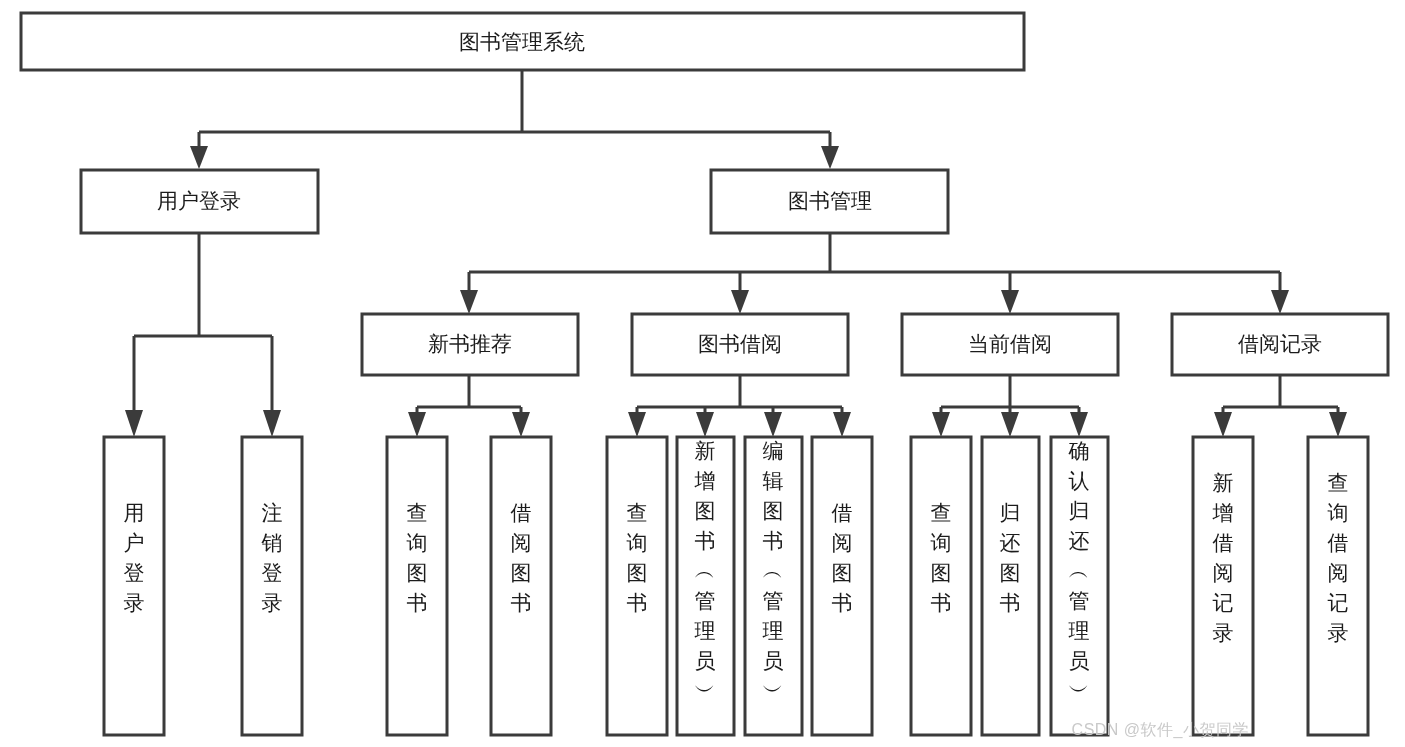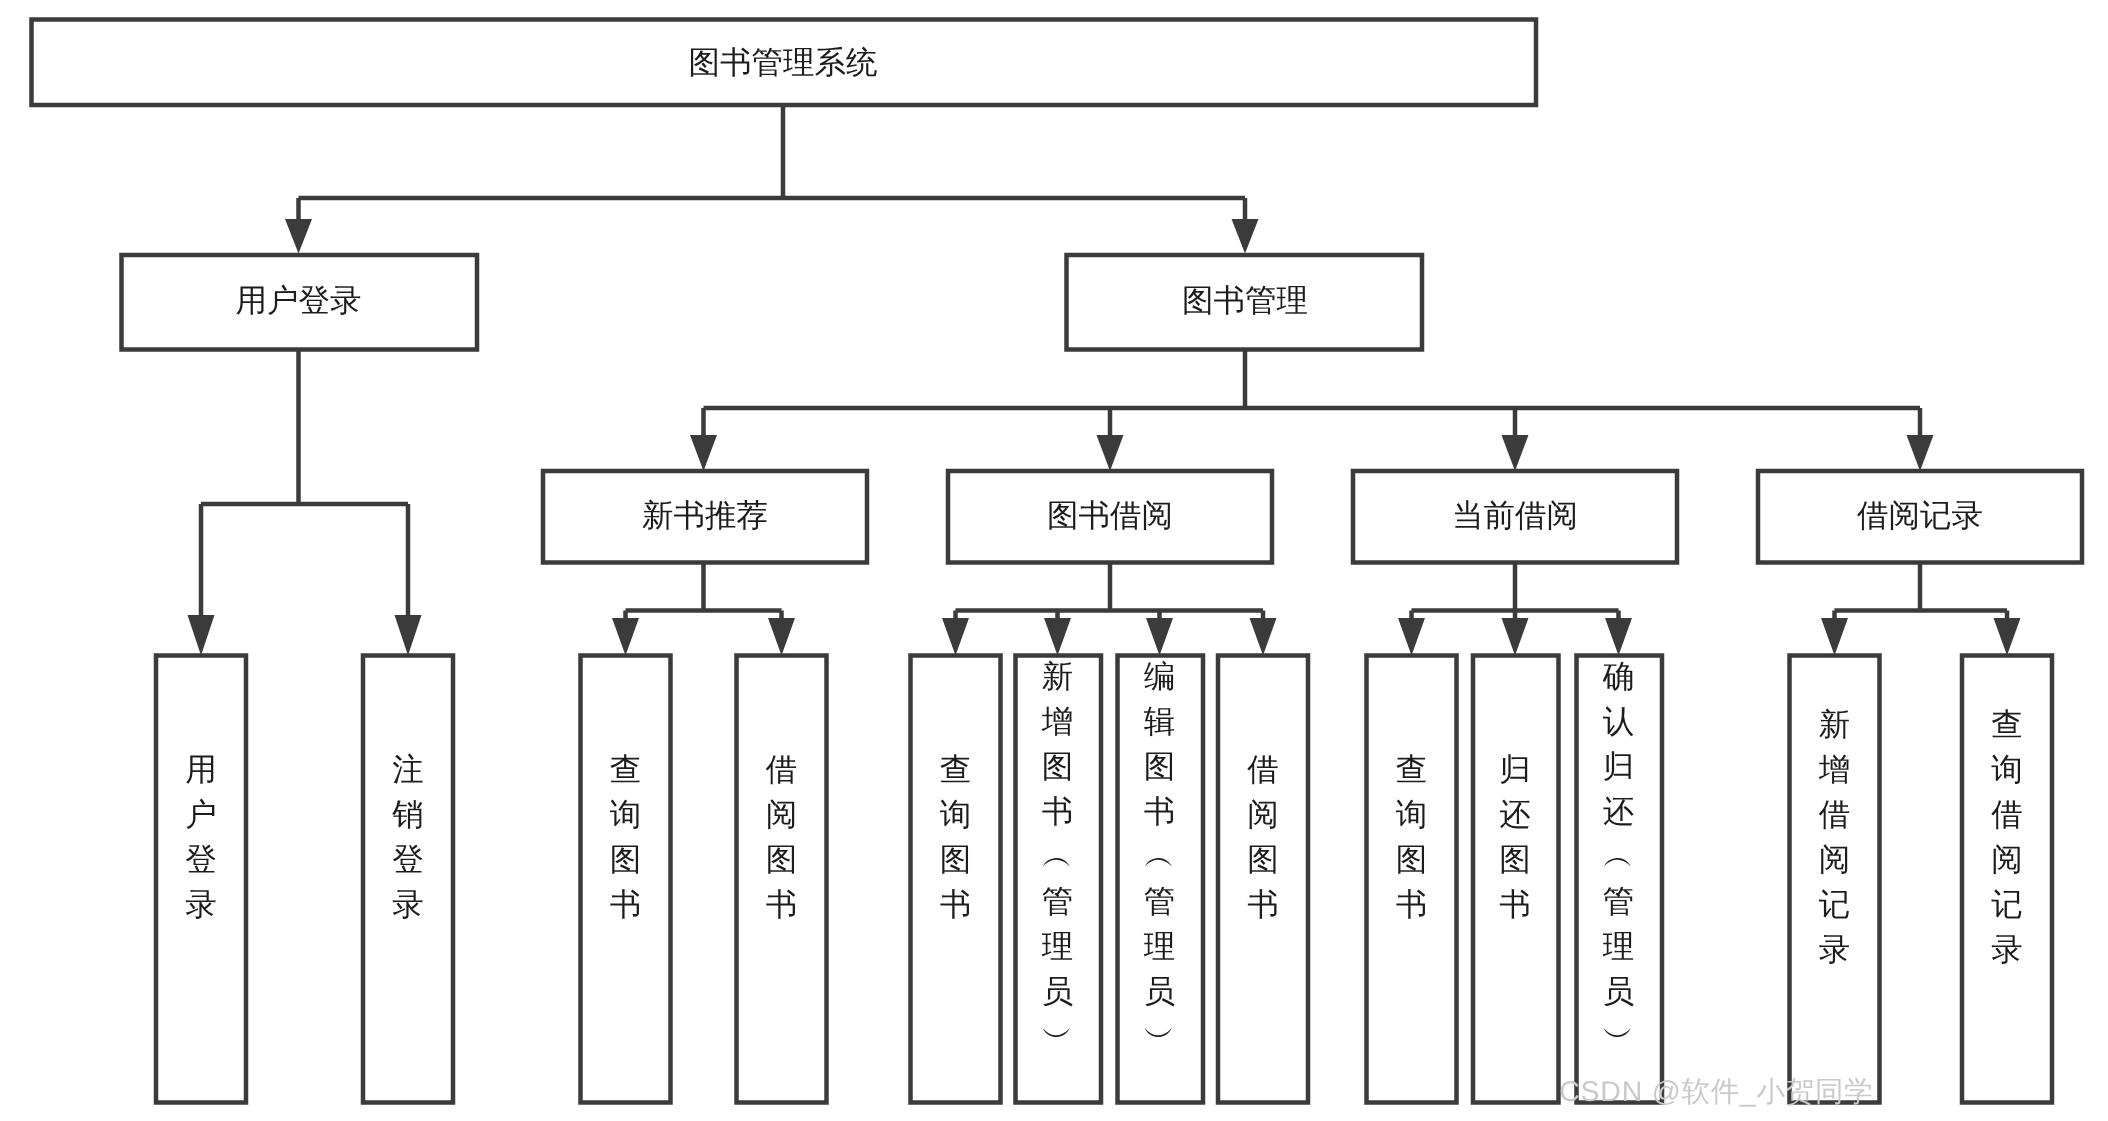--- a/index.html
+++ b/index.html
@@ -52,21 +52,21 @@
     font-family: "Liberation Sans", "DejaVu Sans", sans-serif;
     font-size: 21px;
     fill: #1c1c1c;
     text-anchor: middle;
   }
   .watermark-text {
     position: absolute;
     right: 10px;
     bottom: 6px;
     font-family: "Liberation Sans", "DejaVu Sans", sans-serif;
-    font-size: 19px;
+    font-size: 16px;
     color: #c9c9c9;
     white-space: nowrap;
     letter-spacing: 0.5px;
     pointer-events: none;
   }
 </style>
 </head>
 <body>
 
 <div id="diagram-root">

